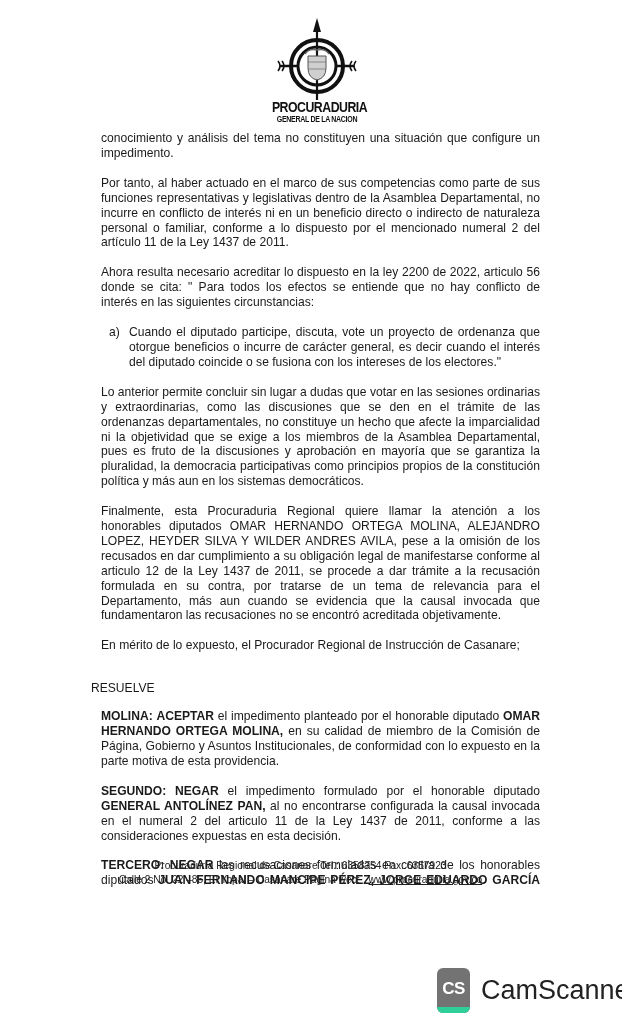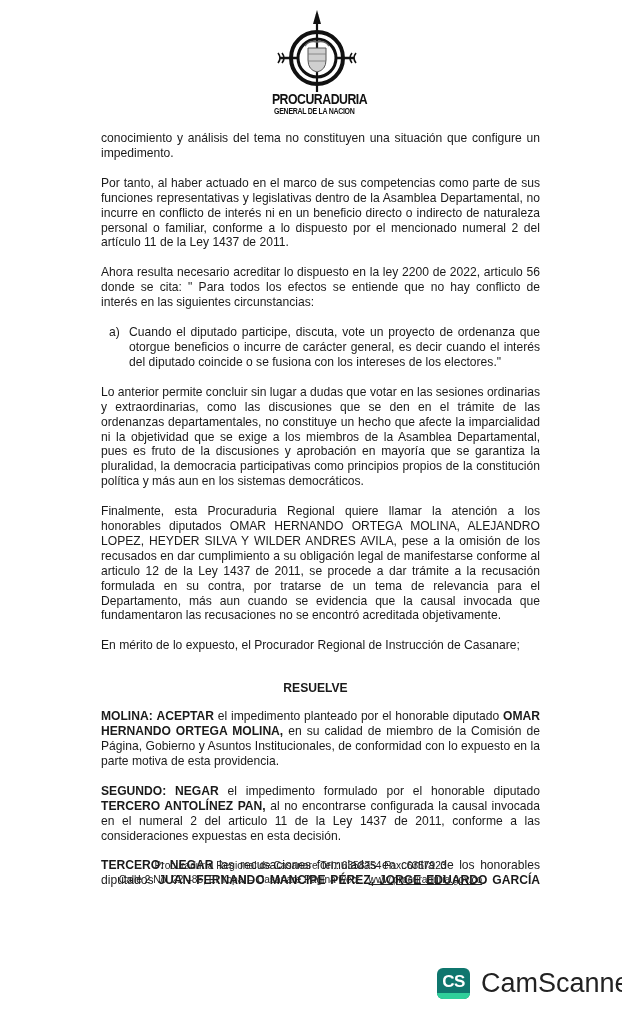--- a/index.html
+++ b/index.html
@@ -5,21 +5,22 @@
     html, body { margin: 0; padding: 0; }
     body {
       width: 622px; height: 1024px;
       background: #ffffff;
       position: relative;
       overflow: hidden;
       font-family: "Liberation Sans", sans-serif;
       color: #1a1a1a;
     }
     .logo {
-      position: absolute; left: 262px; top: 8px; width: 110px; height: 122px;
+      position: absolute; left: 262px; top: 16px; width: 110px; height: 122px;
+      text-align: center;
     }
     .logo svg { display: block; margin: 0 auto; }
     .logo-title {
       font-family: "Liberation Sans", sans-serif;
       font-weight: bold;
       font-size: 15px;
       letter-spacing: -0.6px;
       transform: scaleX(0.82);
       transform-origin: center;
       line-height: 14px;
@@ -44,41 +45,40 @@
     }
     .content p { margin: 0 0 15px 10px; }
     .list-item {
       display: flex;
       margin: 0 0 15px 0;
       padding-left: 18px;
     }
     .list-item .marker { width: 20px; flex: 0 0 20px; }
     .list-item .body { flex: 1; text-align: justify; }
     .heading {
-      text-align: center;
-      font-weight: bold;
+      font-weight: normal;
       margin: 28px 0 13px 0;
     }
     b { font-weight: bold; }
     .footer {
       position: absolute;
       left: 76px; top: 859px; width: 449px;
       text-align: center;
       font-size: 10.2px;
       line-height: 13.5px;
       color: #222;
     }
     .footer a { color: #222; text-decoration: underline; }
     .watermark {
       position: absolute; left: 437px; top: 968px;
       display: flex; align-items: center;
     }
     .cs-badge {
-      width: 33px; height: 31px; border-radius: 6px;
-      background: #0f766e; position: relative; overflow: hidden;
+      width: 33px; height: 45px; border-radius: 6px;
+      background: #737373; position: relative; overflow: hidden;
       color: #fff; font-weight: bold; font-size: 17px;
       display: flex; align-items: center; justify-content: center;
       letter-spacing: -0.5px;
     }
     .cs-badge::after {
       content: ""; position: absolute; left: 0; right: 0; bottom: 0; height: 6px;
       background: #2fcf9a;
     }
     .cs-badge span { position: relative; top: -2px; }
     .cs-name {
@@ -125,21 +125,21 @@
   <p>En mérito de lo expuesto, el Procurador Regional de Instrucción de Casanare;</p>
 
   <div class="heading">RESUELVE</div>
 
   <p>
     <b>MOLINA:</b>
     <b>ACEPTAR</b><span> el impedimento planteado por el honorable diputado </span><b>OMAR HERNANDO ORTEGA MOLINA,</b><span> en su calidad de miembro de la Comisión de Página, Gobierno y Asuntos Institucionales, de conformidad con lo expuesto en la parte motiva de esta providencia.</span>
   </p>
   <p>
     <b>SEGUNDO:</b>
-    <b>NEGAR</b><span> el impedimento formulado por el honorable diputado </span><b>TERCERO ANTOLÍNEZ PAN,</b><span> al no encontrarse configurada la causal invocada en el numeral 2 del articulo 11 de la Ley 1437 de 2011, conforme a las consideraciones expuestas en esta decisión.</span>
+    <b>NEGAR</b><span> el impedimento formulado por el honorable diputado </span><b>GENERAL ANTOLÍNEZ PAN,</b><span> al no encontrarse configurada la causal invocada en el numeral 2 del articulo 11 de la Ley 1437 de 2011, conforme a las consideraciones expuestas en esta decisión.</span>
   </p>
   <p style="text-align-last: justify;">
     <b>TERCERO:</b>
     <b>NEGAR</b><span> las recusaciones formuladas en contra de los honorables diputados </span><b>JUAN FERNANDO MANCIPE PÉREZ, JORGE EDUARDO GARCÍA</b>
   </p>
 </div>
 
 <div class="footer">
   <div>Procuraduría Regional de Casanare Tel.: 6358754  Fax: 6357923</div>
   <div><span style="white-space:pre;">Calle 2 No. 22 –85, El Yopal – Casanare Página web:   </span><a>www.procuraduria.gov.co</a></div>

